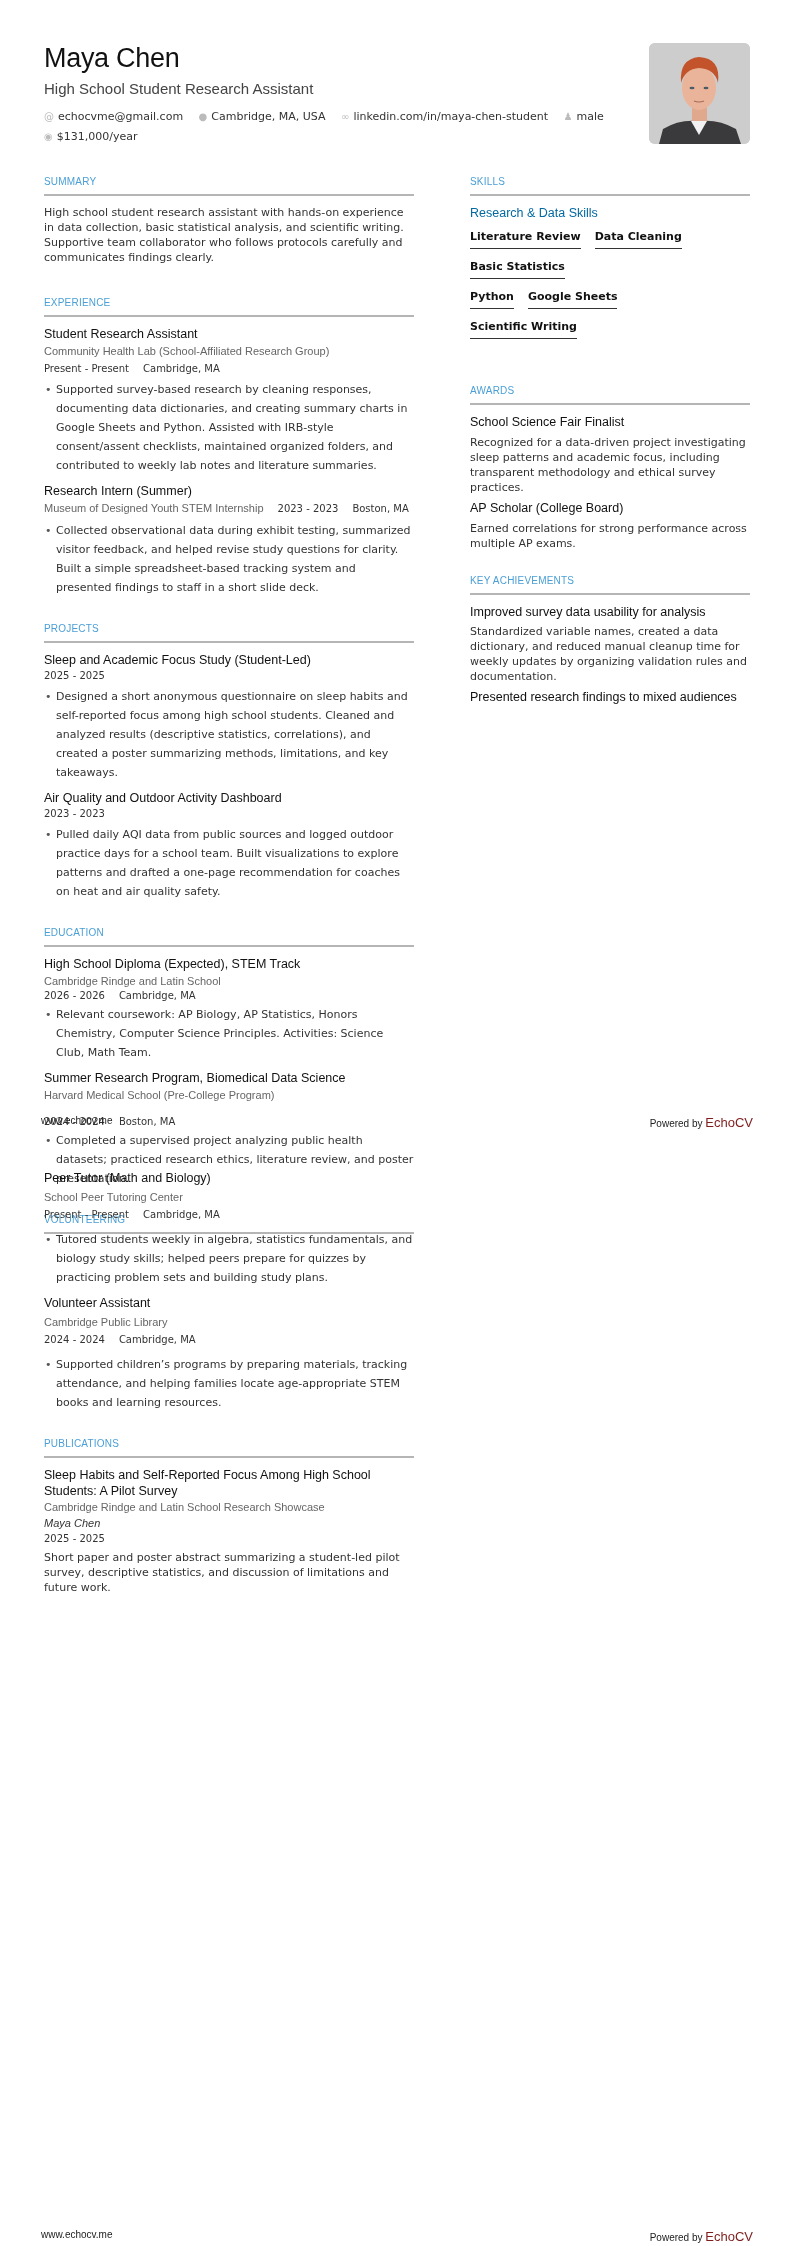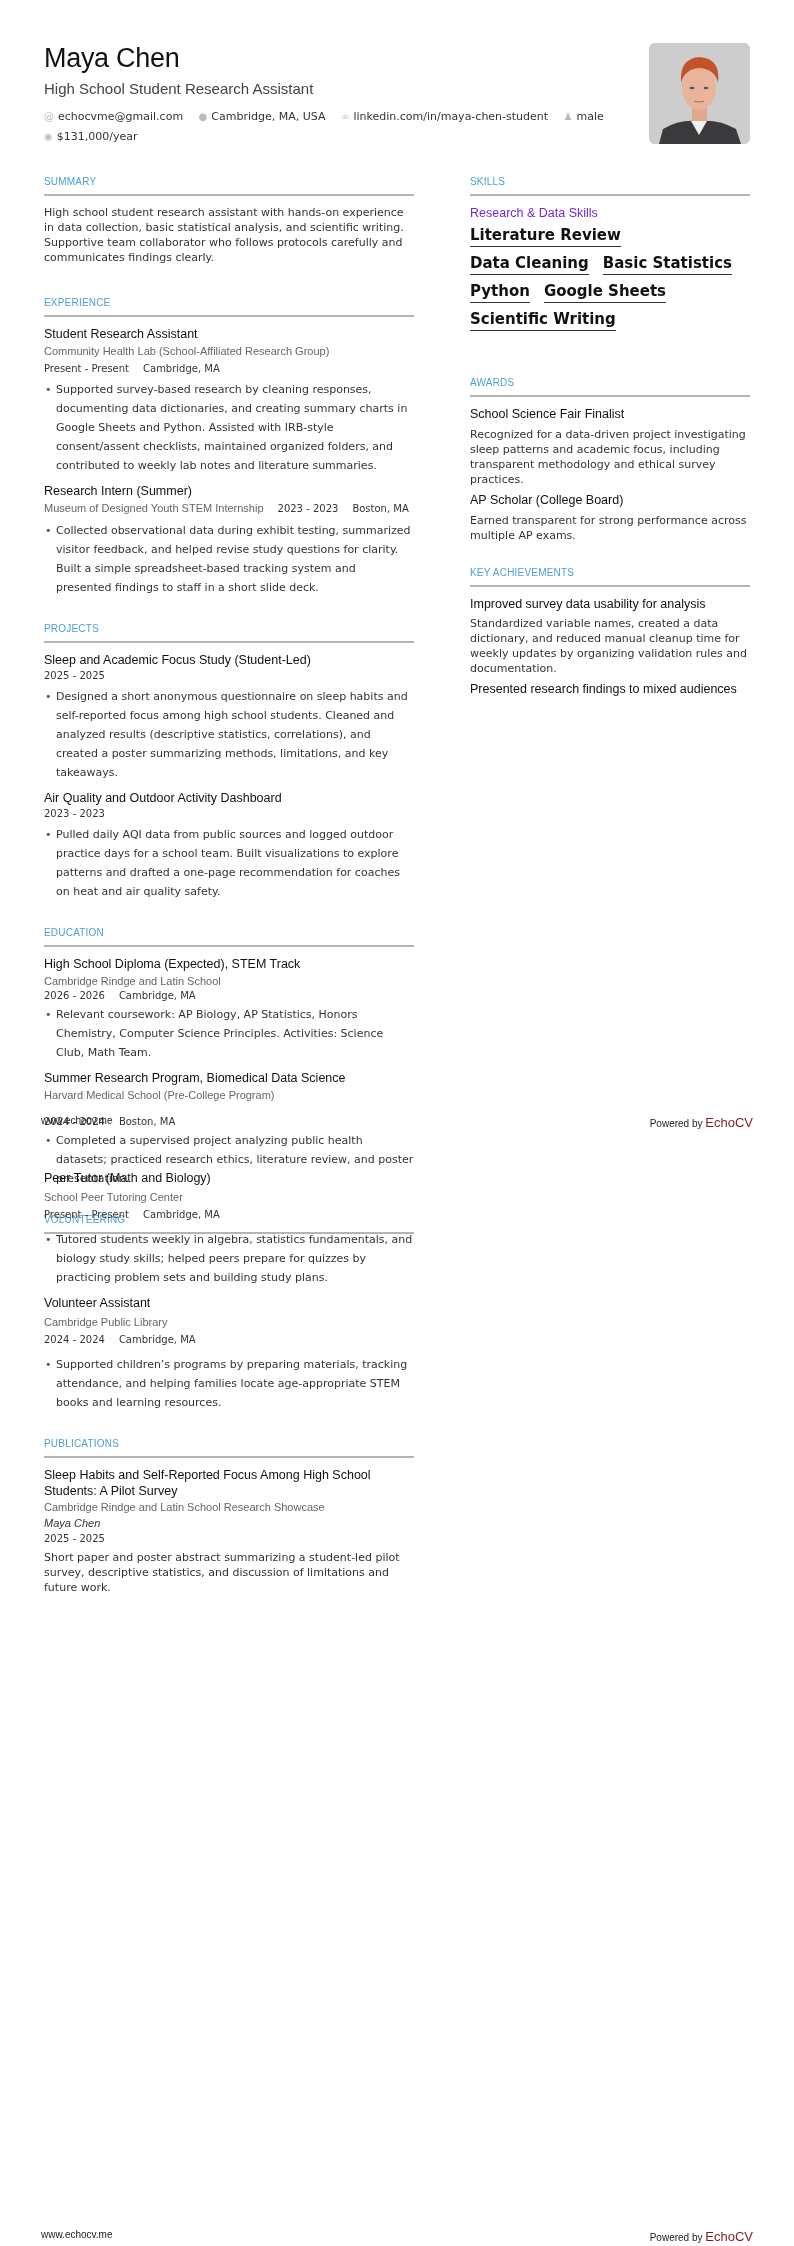--- a/index.html
+++ b/index.html
@@ -17,23 +17,23 @@
   .sec-rule { height:2px; background:#b5b5b5; margin-top:6px; margin-bottom:9px; }
   .para { font-size:11px; line-height:15px; color:#333; }
   .item-title { font-family:"Liberation Sans", sans-serif; font-size:12.5px; color:#111; line-height:16px; }
   .item-sub { font-family:"Liberation Sans", sans-serif; font-size:11px; color:#666; line-height:16px; margin-top:1px; }
   .meta { font-size:10px; color:#333; line-height:14px; margin-top:3px; }
   .meta .loc { margin-left:14px; }
   .bullets { margin:4px 0 0 0; padding:0; list-style:none; }
   .bullets li { position:relative; padding-left:12px; font-size:11px; line-height:19px; color:#333; }
   .bullets li:before { content:"•"; position:absolute; left:1px; top:0; color:#555; }
   .entry { margin-bottom:8px; }
-  .skill-group { font-family:"Liberation Sans", sans-serif; font-size:12.5px; color:#6d28d9; line-height:16px; }
+  .skill-group { font-family:"Liberation Sans", sans-serif; font-size:12.5px; color:#0369a1; line-height:16px; }
   .skills { margin-top:4px; }
-  .skill { display:inline-block; font-size:15px; font-weight:bold; color:#111; margin-right:14px; padding-bottom:5px; border-bottom:1.5px solid #333; margin-bottom:6px; line-height:12px; }
+  .skill { display:inline-block; font-size:11px; font-weight:bold; color:#111; margin-right:14px; padding-bottom:5px; border-bottom:1.5px solid #333; margin-bottom:6px; line-height:12px; }
   .footer { position:absolute; left:41px; width:712px; font-size:10px; color:#222; font-family:"Liberation Sans", sans-serif; }
   .footer .right { position:absolute; right:0; top:0; }
   .footer .brand { font-size:13px; color:#7f1d1d; }
   .italic { font-style:italic; }
 </style>
 </head>
 <body>
 
 <div class="header">
   <div class="name">Maya Chen</div>
@@ -149,21 +149,21 @@
 
   <section style="margin-top:40px;">
     <div class="sec-title">AWARDS</div>
     <div class="sec-rule"></div>
     <div class="entry" style="margin-bottom:5px;">
       <div class="item-title">School Science Fair Finalist</div>
       <div class="para" style="margin-top:5px;">Recognized for a data-driven project investigating sleep patterns and academic focus, including transparent methodology and ethical survey practices.</div>
     </div>
     <div class="entry">
       <div class="item-title">AP Scholar (College Board)</div>
-      <div class="para" style="margin-top:5px;">Earned transparent for strong performance across multiple AP exams.</div>
+      <div class="para" style="margin-top:5px;">Earned correlations for strong performance across multiple AP exams.</div>
     </div>
   </section>
 
   <section style="margin-top:24px;">
     <div class="sec-title">KEY ACHIEVEMENTS</div>
     <div class="sec-rule"></div>
     <div class="entry" style="margin-bottom:5px;">
       <div class="item-title">Improved survey data usability for analysis</div>
       <div class="para" style="margin-top:4px;">Standardized variable names, created a data dictionary, and reduced manual cleanup time for weekly updates by organizing validation rules and documentation.</div>
     </div>

